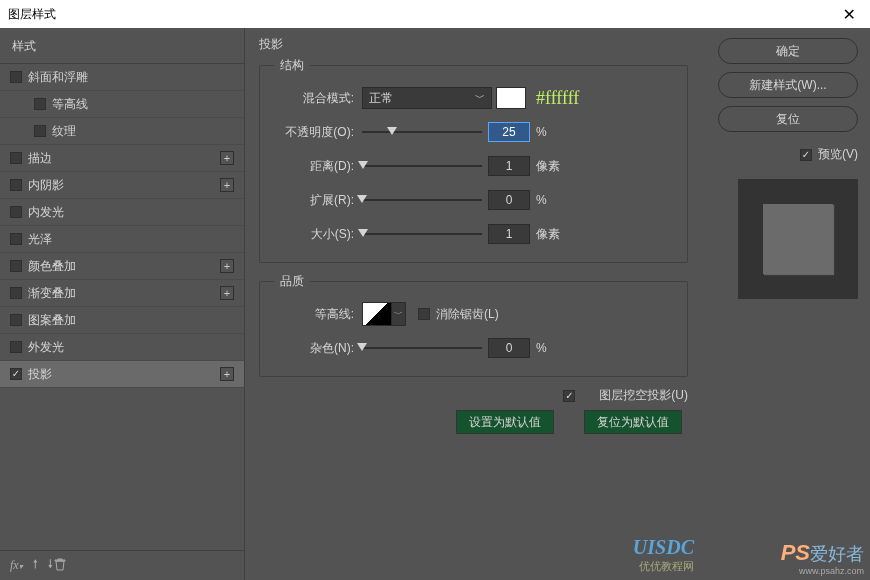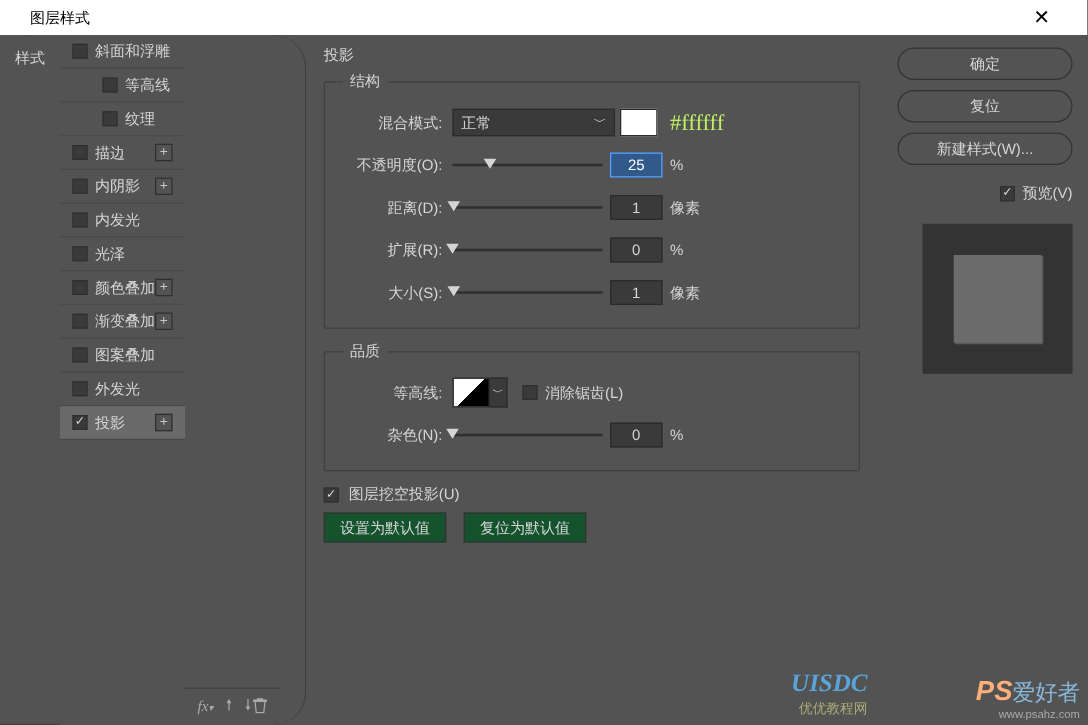--- a/index.html
+++ b/index.html
@@ -1,34 +1,34 @@
 <!DOCTYPE html>
 <html><head>
 <meta charset="utf-8">
 <style>
 * { box-sizing: border-box; margin: 0; padding: 0; font-family: "Microsoft YaHei", sans-serif; }
 body { background: #535353; color: #d5d5d5; font-size: 12px; width: 870px; height: 580px; overflow: hidden; }
 
-.titlebar { background: #fff; color: #000; height: 28px; display: flex; align-items: center; padding: 0 24px; justify-content: space-between; }
+.titlebar { background: #fff; color: #000; height: 28px; display: flex; align-items: center; padding: 0 8px; justify-content: space-between; }
 .titlebar .title { font-size: 12px; }
 .titlebar .close { font-size: 16px; cursor: default; padding: 0 6px; }
 
 .dialog { display: flex; height: 552px; background: #535353; }
 
-.sidebar { width: 245px; background: #535353; display: flex; border-right: 1px solid #404040; border-radius: 26px; }
+.sidebar { width: 245px; background: #535353; display: flex; flex-direction: column; border-right: 1px solid #404040; }
 .sb-header { padding: 10px 12px 8px; font-size: 12px; border-bottom: 1px solid #404040; }
 .sb-item { display:flex; align-items:center; justify-content: space-between; padding: 6px 10px; border-bottom:1px solid #4a4a4a; height:27px; }
 .sb-item.parent { background: #535353; }
 .sb-item.child { padding-left: 34px; }
 .sb-item.active { background:#6a6a6a; }
 .sb-left { display:flex; align-items:center; gap:6px; }
 .cb { width:12px; height:12px; border:1px solid #2f2f2f; background:#3a3a3a; display:inline-flex; align-items:center; justify-content:center; }
 .cb.checked::after { content:"✓"; color:#d8d8d8; font-size:10px; line-height:1; }
 .add { width:14px; height:14px; border:1px solid #2f2f2f; display:flex; align-items:center; justify-content:center; font-size:11px; color:#c8c8c8; background:#535353; }
-.sb-footer { margin-top:auto; height:30px; display:flex; align-items:center; justify-content:space-between; padding:0 10px; border-top:1px solid #404040; }
+.sb-footer { margin-top:auto; height:30px; display:flex; align-items:center; justify-content:flex-start; padding:0 10px; border-top:1px solid #404040; }
 .sb-footer .left-icons { display:flex; gap:10px; align-items:center; color:#aaa; }
 .arrow { font-size:12px; }
 
 .main { flex:1; padding: 8px 14px 10px; position:relative; }
 .section-title { font-size:12px; margin-bottom:4px; }
 fieldset { border:1px solid #404040; border-radius:2px; padding:12px 14px 14px; margin-bottom:10px; }
 legend { padding:0 6px; font-size:12px; }
 .row { display:flex; align-items:center; margin-bottom:10px; min-height:24px; }
 .row .lbl { width:88px; text-align:right; padding-right:8px; }
 .select { background:#3a3a3a; border:1px solid #2b2b2b; height:22px; width:130px; display:flex; align-items:center; justify-content:space-between; padding:0 6px; color:#d5d5d5; }
@@ -41,21 +41,21 @@
 .num { width:42px; height:20px; background:#3a3a3a; border:1px solid #2b2b2b; color:#d5d5d5; text-align:center; margin:0 6px; font-size:12px; }
 .num.hl { border:1px solid #5aa3ff; color:#fff; background:#315a8a; }
 .unit { width:24px; }
 .angle-dial { width:30px; height:30px; border:1px solid #2b2b2b; border-radius:50%; background:#535353; position:relative; margin-right:6px; }
 .angle-dial .needle { position:absolute; width:12px; height:1px; background:#d5d5d5; top:14px; left:15px; transform-origin:left center; transform:rotate(-90deg); }
 .angle-dial .dot { position:absolute; width:3px; height:3px; background:#d5d5d5; border-radius:50%; top:13px; left:13px; }
 .contour { width:30px; height:24px; border:1px solid #2b2b2b; background:linear-gradient(135deg,#fff 0%,#fff 49%,#000 50%,#000 100%); }
 .contour-dd { width:14px; height:24px; border:1px solid #2b2b2b; border-left:none; background:#3a3a3a; display:flex; align-items:center; justify-content:center; font-size:9px; }
 .inline-cb { display:flex; align-items:center; gap:6px; margin-left:12px; }
 .btn-sm { background:#14532d; border:1px solid #333; height:24px; padding:0 12px; color:#d5d5d5; font-size:12px; margin-right:6px; }
-.center-row { display:flex; justify-content:flex-start; align-items:center; gap:8px; margin-top:6px; }
+.center-row { display:flex; justify-content:flex-end; align-items:center; gap:24px; margin-top:6px; }
 
 .right { width:168px; padding:10px 12px; display:flex; flex-direction:column; align-items:flex-end; gap:8px; }
 .btn { width:140px; height:26px; border:1px solid #333; background:#535353; color:#d5d5d5; border-radius:13px; font-size:12px; }
 .preview-cb { display:flex; align-items:center; gap:6px; margin-top:6px; }
 .preview-box { margin-top:8px; width:120px; height:120px; background:#333; display:flex; align-items:center; justify-content:center; }
 .preview-inner { width:70px; height:70px; background:#6b6b6b; box-shadow: 1px 1px 1px rgba(255,255,255,0.25); }
 
 .watermark { position:absolute; right:8px; bottom:6px; text-align:right; }
 .watermark .w1 { color:#5ba4d8; font-size:20px; font-weight:bold; font-style:italic; font-family:serif; }
 .watermark .w2 { color:#aa7; font-size:11px; }
@@ -261,22 +261,22 @@
     </div>
 
     <div class="watermark">
       <div class="w1">UISDC</div>
       <div class="w2">优优教程网</div>
     </div>
   </div>
 
   <div class="right" style="position:relative;">
     <button class="btn">确定</button>
+    <button class="btn">新建样式(W)...</button>
     <button class="btn">复位</button>
-    <button class="btn">新建样式(W)...</button>
     <div class="preview-cb">
       <span class="cb checked"></span>
       <span>预览(V)</span>
     </div>
     <div class="preview-box">
       <div class="preview-inner"></div>
     </div>
     <div class="watermark2">
       <span class="ps">PS</span><span class="ah">爱好者</span>
       <span class="sub">www.psahz.com</span>

